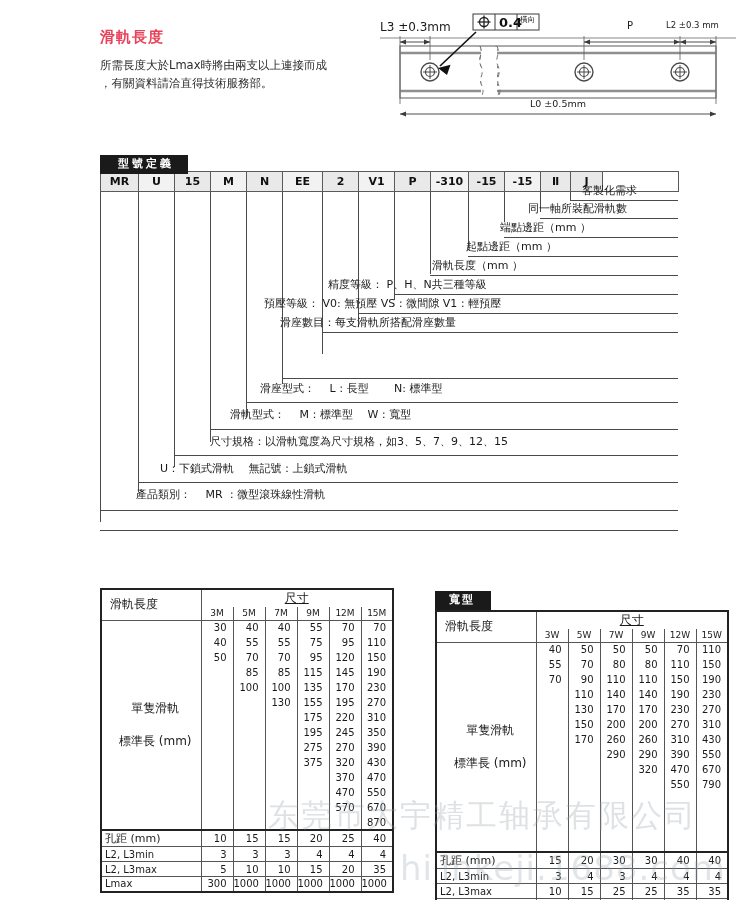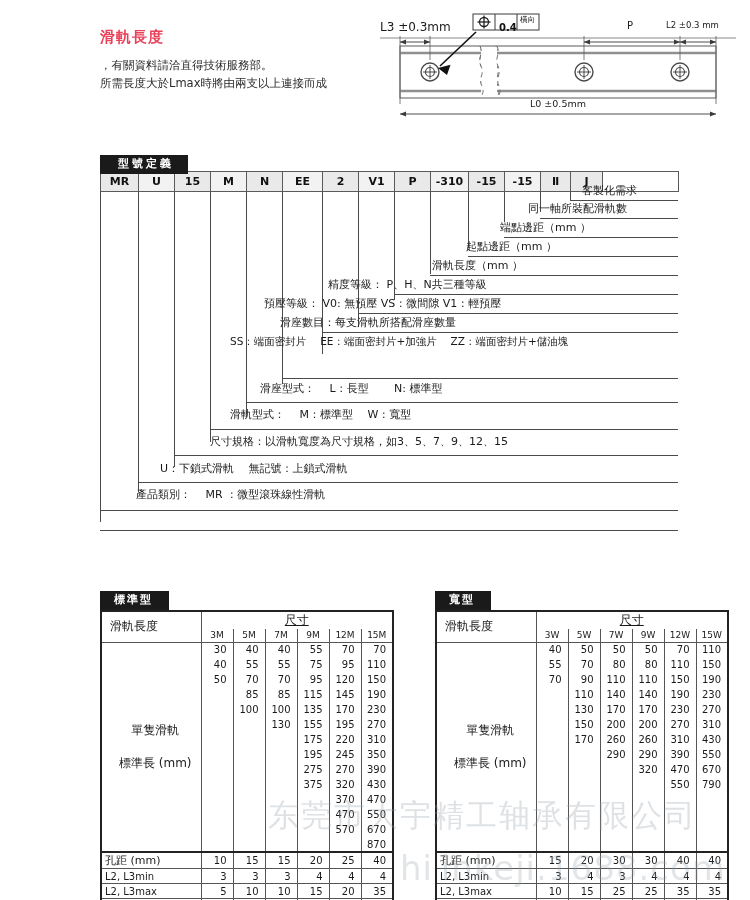--- a/index.html
+++ b/index.html
@@ -110,22 +110,22 @@
     pointer-events: none;
   }
 </style>
 </head>
 <body>
 
 <div id="page">
 
   <div class="sec-title">滑軌長度</div>
   <div class="sec-body">
+    <div>所需長度大於Lmax時將由兩支以上連接而成</div>
     <div>，有關資料請洽直得技術服務部。</div>
-    <div>所需長度大於Lmax時將由兩支以上連接而成</div>
   </div>
 
   <div class="draw">
     <svg width="372" height="112" viewBox="0 0 372 112">
 
       <line x1="8" y1="30" x2="364" y2="30" stroke="#6b6b6b" stroke-width="0.8"></line>
 
       <rect x="28" y="38" width="316" height="52" fill="#ffffff" stroke="#5a5a5a" stroke-width="1"></rect>
       <line x1="28" y1="45" x2="344" y2="45" stroke="#8f8f8f" stroke-width="2.4"></line>
       <line x1="28" y1="83" x2="344" y2="83" stroke="#8f8f8f" stroke-width="2.4"></line>
@@ -197,21 +197,21 @@
 
       <g>
         <line x1="104" y1="24" x2="68" y2="58" stroke="#111" stroke-width="1.6"></line>
         <path d="M66,60 l12.5,-3.2 l-3.5,10.2 z" fill="#111"></path>
       </g>
     </svg>
     <div style="position:absolute;left:8px;top:12px;font-size:12px;color:#1a1a1a;">L3 ±0.3mm</div>
     <div style="position:absolute;left:294px;top:12px;font-size:8.5px;color:#1a1a1a;">L2 ±0.3 mm</div>
     <div style="position:absolute;left:255px;top:12px;font-size:10px;color:#1a1a1a;">P</div>
     <div style="position:absolute;left:158px;top:90px;font-size:9.5px;color:#1a1a1a;">L0 ±0.5mm</div>
-    <div style="position:absolute;left:127px;top:14px;font-size:10px;color:#111;font-weight:bold;">0.4</div>
+    <div style="position:absolute;left:127px;top:7px;font-size:13px;color:#111;font-weight:bold;">0.4</div>
     <div style="position:absolute;left:148px;top:7px;font-size:7.5px;color:#111;">橫向</div>
   </div>
 
   <div class="model">
     <div class="tag-wrap">
       <span class="blk-tag">型號定義</span>
     </div>
     <table class="codes">
       <colgroup>
         <col style="width:38px">
@@ -285,31 +285,29 @@
       <div class="hline" style="left:0px;   top:338px; width:578px;"></div>
 
       <div class="lbl" style="left:482px; top:-8px;">客製化需求</div>
       <div class="lbl" style="left:428px; top:10px;">同一軸所裝配滑軌數</div>
       <div class="lbl" style="left:400px; top:29px;">端點邊距（mm ）</div>
       <div class="lbl" style="left:366px; top:48px;">起點邊距（mm ）</div>
       <div class="lbl" style="left:332px; top:67px;">滑軌長度（mm ）</div>
       <div class="lbl" style="left:228px; top:86px;">精度等級： P、H、N共三種等級</div>
       <div class="lbl" style="left:164px; top:105px;">預壓等級：  V0: 無預壓   VS：微間隙   V1：輕預壓</div>
       <div class="lbl" style="left:180px; top:124px;">滑座數目：每支滑軌所搭配滑座數量</div>
-      <div class="lbl sm" style="left:130px; top:143px;">SS：端面密封片　 EE：端面密封片+加強片　 ZZ：端面密封片+儲油塊</div>
       <div class="lbl" style="left:160px; top:190px;">滑座型式：　 L：長型　　 N: 標準型</div>
       <div class="lbl" style="left:130px; top:216px;">滑軌型式：　 M：標準型　 W：寬型</div>
       <div class="lbl" style="left:110px; top:243px;">尺寸規格：以滑軌寬度為尺寸規格，如3、5、7、9、12、15</div>
       <div class="lbl" style="left:60px; top:270px;">U：下鎖式滑軌　 無記號：上鎖式滑軌</div>
       <div class="lbl" style="left:12px; top:296px;margin-left:24px;">產品類別：　 MR ：微型滾珠線性滑軌</div>
     </div>
   </div>
 
   <div class="spec left">
-    <div><span class="blk-tag2">標準型</span></div>
     <table class="sp">
       <colgroup>
         <col style="width:100px">
           <col style="width:32px">
           <col style="width:32px">
         <col style="width:32px">
           <col style="width:32px">
           <col style="width:32px">
           <col style="width:32px">
       </colgroup>

